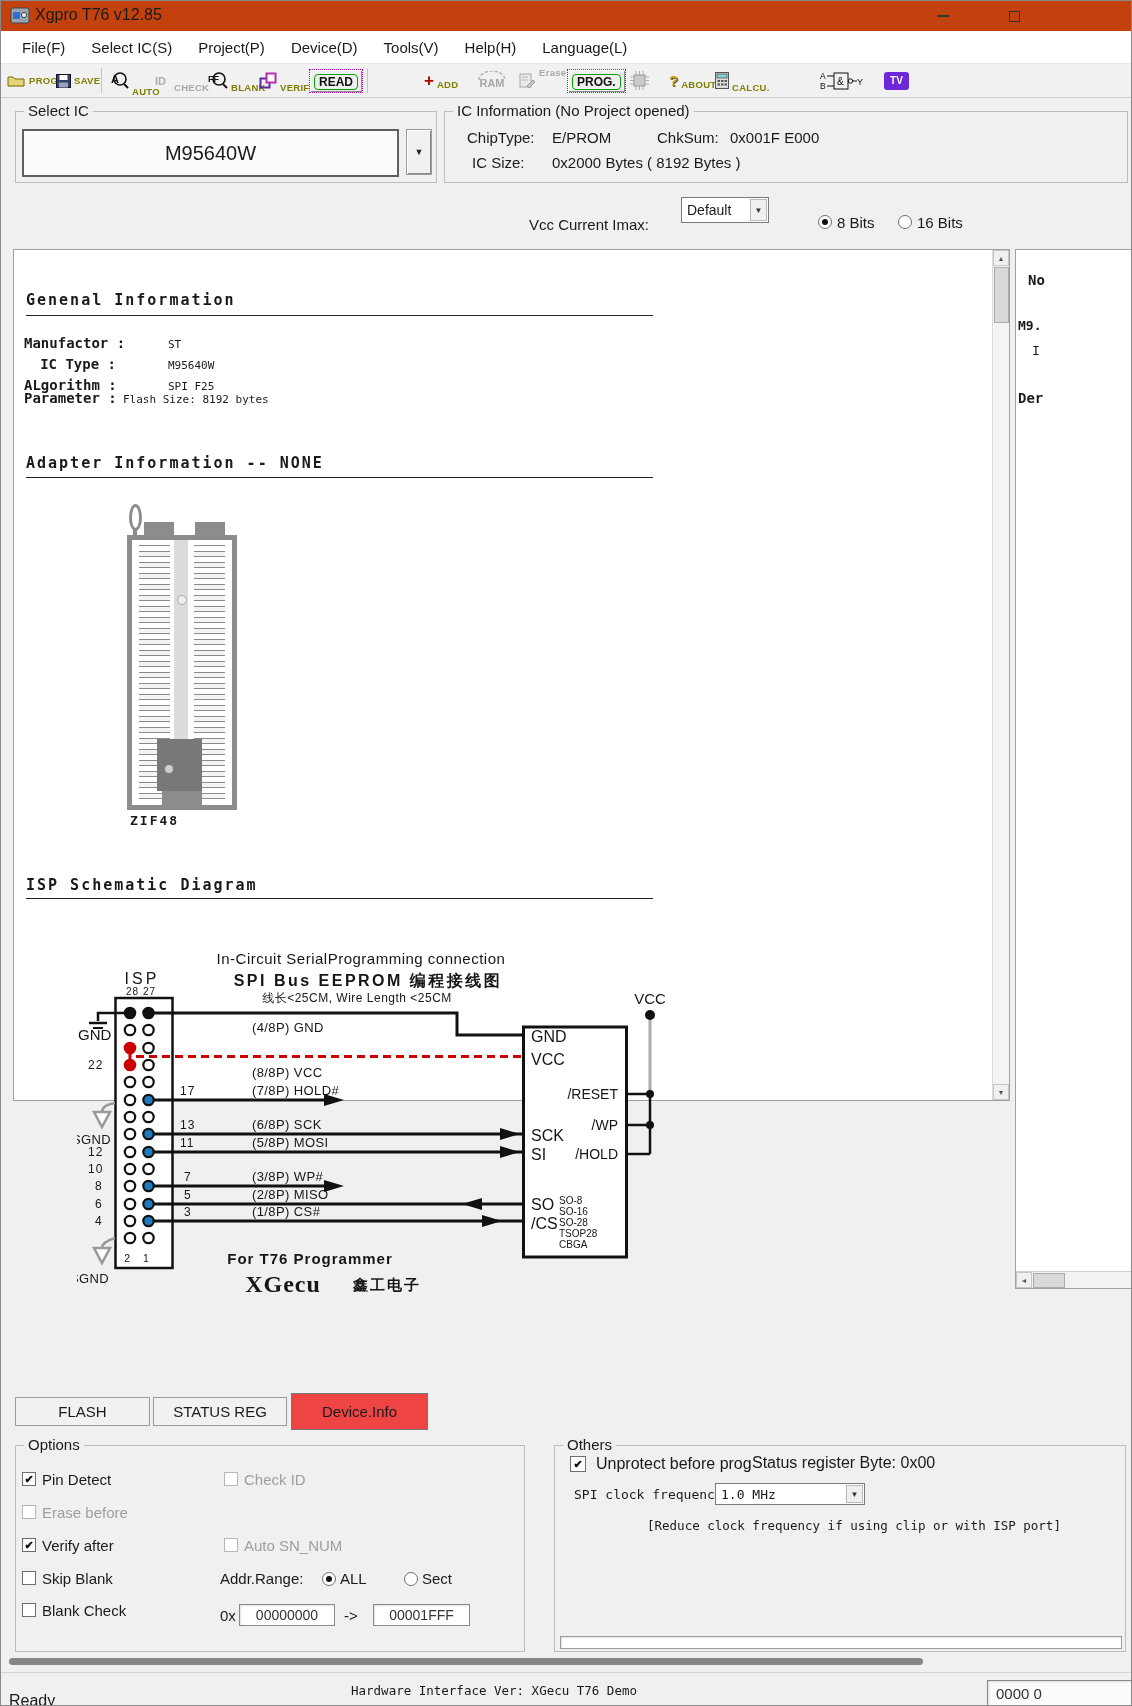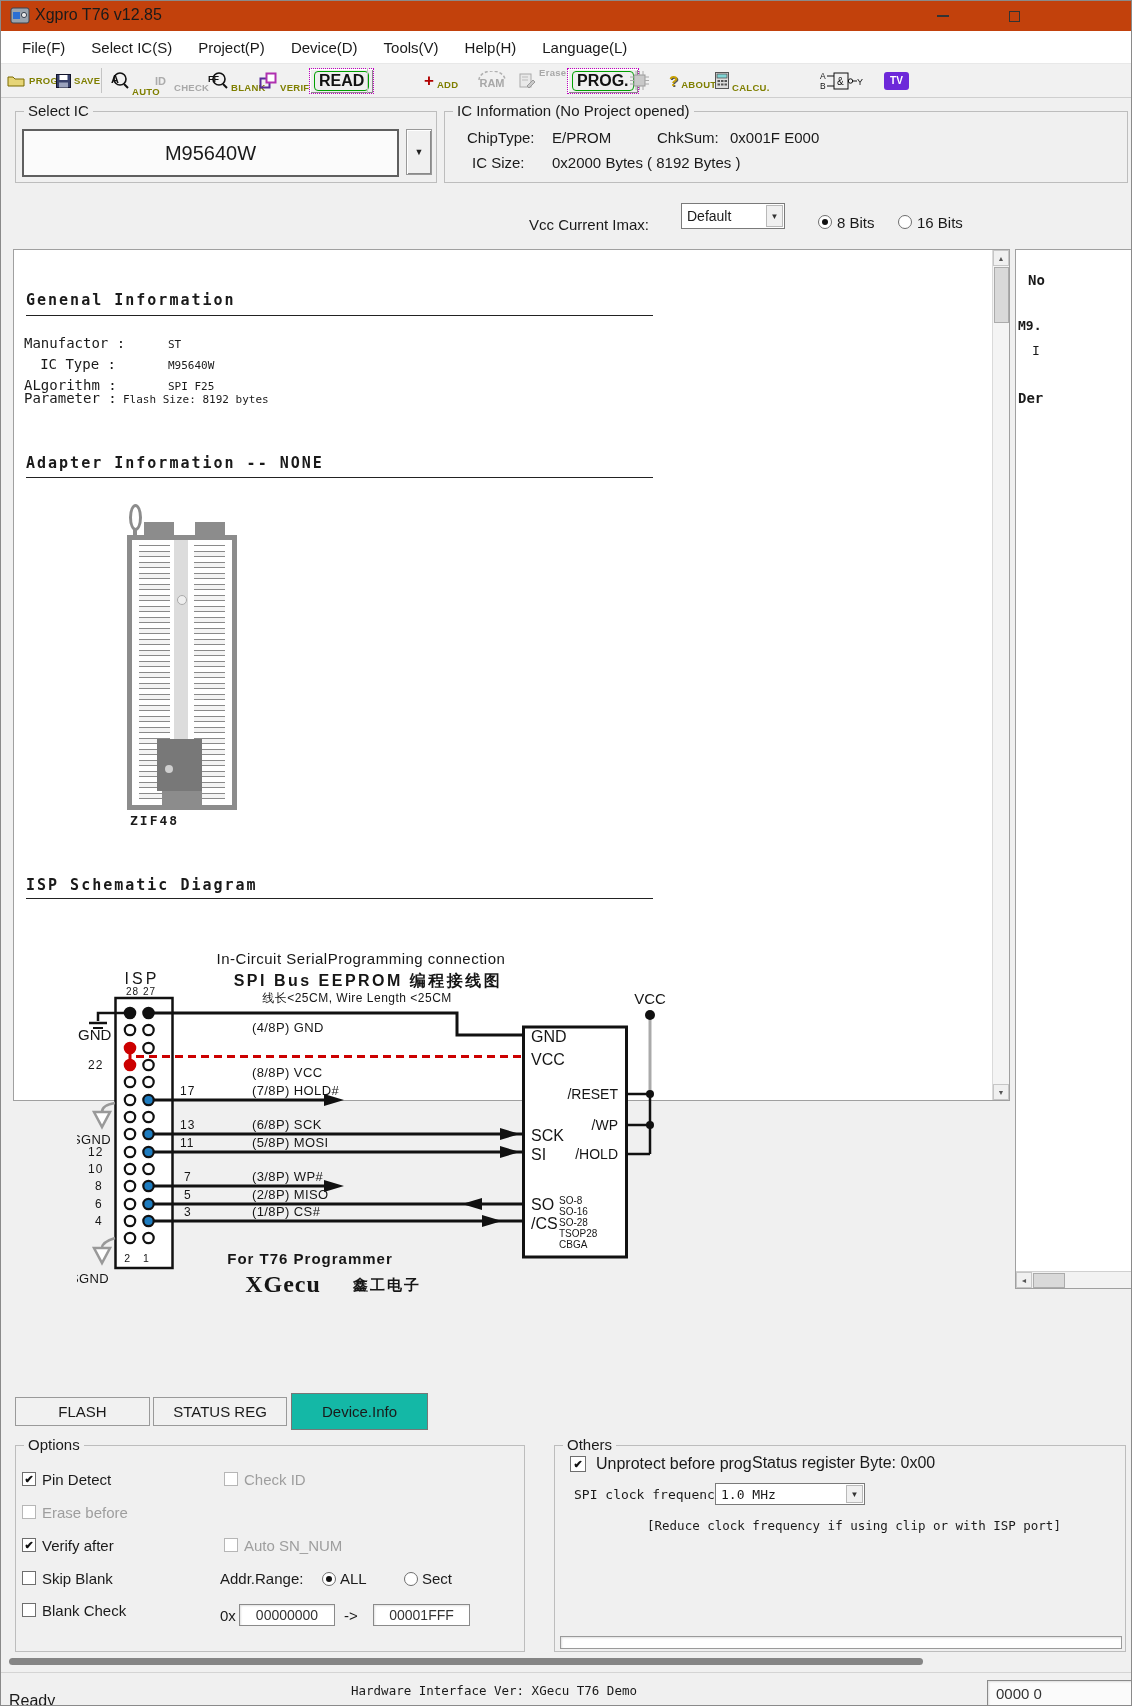--- a/index.html
+++ b/index.html
@@ -15,21 +15,21 @@
   
   #menubar{position:absolute;left:0;top:30px;width:100%;height:32px;background:#ffffff;display:flex;align-items:center;padding-left:8px;box-sizing:border-box;}
   .mi{padding:5px 13px;font-size:15px;}
   
   #toolbar{position:absolute;left:0;top:62px;width:100%;height:33px;background:#f1f1f1;border-top:1px solid #e8e8e8;border-bottom:1px solid #cfcfcf;}
   .tbi{position:absolute;top:0;height:33px;display:flex;align-items:center;gap:3px;}
   .tbl{font-size:9.5px;font-weight:bold;color:#7f7f00;letter-spacing:.3px;}
   .tbl.dis{color:#a8a8a8;}
   .tsep{position:absolute;top:4px;width:1px;height:25px;background:#c4c4c4;}
   .pbtn{border:1px dotted #c000c0;background:#efefef;box-shadow:inset 1px 1px 0 #ffffff,inset -1px -1px 0 #8a8a8a;padding:2px 4px;}
-  .pbtn .inner{display:inline-block;border:1.5px solid #00a000;border-radius:4px;padding:0 4px;font-size:16px;font-weight:bold;color:#111;}
+  .pbtn .inner{display:inline-block;border:1.5px solid #00a000;border-radius:4px;padding:0 4px;font-size:12px;font-weight:bold;color:#111;}
   .plus{color:#b00000;font-weight:bold;font-size:17px;line-height:1;}
   .qmark{color:#c8a000;font-weight:bold;font-size:15px;text-shadow:1px 1px 0 #555;}
   .tvbox{width:25px;height:18px;background:#6d28d9;border-radius:3px;color:#fff;font-weight:bold;font-size:10px;display:flex;align-items:center;justify-content:center;}
   
   .grp{position:absolute;border:1px solid #bdbdbd;}
   .glab{position:absolute;top:-10px;left:8px;background:#f0f0f0;padding:0 4px;font-size:15px;white-space:nowrap;}
   
   .cb{position:absolute;width:14px;height:14px;background:#fff;border:1px solid #6e6e6e;box-sizing:border-box;
       display:flex;align-items:center;justify-content:center;font-size:11px;font-weight:bold;color:#111;line-height:1;}
   .cb.dis{border-color:#b6b6b6;}
@@ -43,21 +43,21 @@
         display:flex;align-items:center;justify-content:center;font-size:8px;color:#333;box-sizing:border-box;}
   .hexfield{position:absolute;background:#fff;border:1px solid #8a8a8a;box-shadow:inset 1px 1px 2px rgba(0,0,0,.12);
         font-family:"Liberation Sans",sans-serif;font-size:14px;text-align:center;color:#333;box-sizing:border-box;padding:0;}
   .mono{font-family:"DejaVu Sans Mono","Liberation Mono",monospace;}
   
   #mainpanel{position:absolute;left:12px;top:248px;width:997px;height:852px;background:#fff;border:1.5px solid #a0a0a0;box-sizing:border-box;}
   #rightpanel{position:absolute;left:1014px;top:248px;width:140px;height:1040px;background:#fff;border:1.5px solid #a0a0a0;box-sizing:border-box;}
   .ptitle{position:absolute;font-family:"DejaVu Sans Mono","Liberation Mono",monospace;font-weight:bold;font-size:15px;letter-spacing:2px;white-space:nowrap;}
   .hrule{position:absolute;height:1px;background:#222;}
   .grow{position:absolute;left:10px;white-space:nowrap;}
-  .glabel{display:inline-block;width:92px;text-align:right;font-family:"DejaVu Sans Mono","Liberation Mono",monospace;font-weight:normal;font-size:14px;}
+  .glabel{display:inline-block;width:92px;text-align:right;font-family:"DejaVu Sans Mono","Liberation Mono",monospace;font-weight:bold;font-size:14px;}
   .gval{font-family:"DejaVu Sans Mono","Liberation Mono",monospace;font-size:11px;margin-left:52px;}
   .gval.ni{margin-left:7px;}
   
   #sock-body{position:absolute;left:113px;top:285px;width:110px;height:275px;border:5px solid #8c8c8c;background:#fff;box-sizing:border-box;}
   .slotcol{position:absolute;top:5px;bottom:6px;width:31px;
      background:repeating-linear-gradient(to bottom,#8a8a8a 0 1px,#ffffff 1px 6px,#8a8a8a 6px 7px,#f4f4f4 7px 11px);}
   #sock-channel{position:absolute;left:42px;top:0;bottom:0;width:14px;background:#dcdcdc;}
   #sock-dot{position:absolute;left:45px;top:55px;width:8px;height:8px;border-radius:50%;background:#eee;border:1px solid #aaa;}
   #sock-chip{position:absolute;left:25px;top:199px;width:45px;height:52px;background:#787878;}
   #sock-chip .cdot{position:absolute;left:8px;top:26px;width:8px;height:8px;border-radius:50%;background:#cfcfcf;}
@@ -68,21 +68,21 @@
   
   .vsb{position:absolute;right:0;top:0;bottom:0;width:16px;background:#f4f4f4;border-left:1px solid #dadada;}
   .sbtn{position:absolute;width:16px;height:16px;background:#f0f0f0;border:1px solid #c6c6c6;box-sizing:border-box;
         display:flex;align-items:center;justify-content:center;font-size:7px;color:#555;}
   .vthumb{position:absolute;left:1px;top:17px;width:13px;height:54px;background:#d9d9d9;border:1px solid #ababab;}
   .hsb{position:absolute;left:0;right:0;bottom:0;height:16px;background:#f2f2f2;border-top:1px solid #d0d0d0;}
   .hthumb{position:absolute;left:17px;top:1px;width:30px;height:13px;background:#d9d9d9;border:1px solid #ababab;}
   
   .tab{position:absolute;top:1396px;height:29px;background:#f1f1f1;border:1px solid #9a9a9a;box-sizing:border-box;
        display:flex;align-items:center;justify-content:center;font-size:15px;}
-  .tab.active{top:1392px;height:37px;background:#14b8a6;border:1.5px solid #777;z-index:5;}
+  .tab.active{top:1392px;height:37px;background:#ef4444;border:1.5px solid #777;z-index:5;}
   
   #schematic{position:absolute;left:63px;top:692px;width:645px;height:355px;}
   #schematic text{fill:#161616;}
   .s15{font:15px "Liberation Sans",sans-serif;letter-spacing:.5px;}
   .s16{font:600 16px "Liberation Sans",sans-serif;letter-spacing:2.5px;}
   .s12{font:12px "Liberation Sans",sans-serif;letter-spacing:.5px;}
   .sISP{font:16px "Liberation Sans",sans-serif;letter-spacing:3px;}
   .s10{font:10px "Liberation Sans",sans-serif;letter-spacing:1px;}
   .s10b{font:10.5px "Liberation Sans",sans-serif;letter-spacing:5px;}
   .sGND{font:15px "Liberation Sans",sans-serif;}
@@ -269,21 +269,21 @@
     <span class="glab">IC Information (No Project opened)</span>
     <span class="lbl" style="left:22px;top:17px">ChipType:</span>
     <span class="lbl" style="left:107px;top:17px">E/PROM</span>
     <span class="lbl" style="left:212px;top:17px">ChkSum:</span>
     <span class="lbl" style="left:285px;top:17px">0x001F E000</span>
     <span class="lbl" style="left:27px;top:42px">IC Size:</span>
     <span class="lbl" style="left:107px;top:42px">0x2000 Bytes ( 8192 Bytes )</span>
   </div>
 
   <span class="lbl" style="left:528px;top:215px">Vcc Current Imax:</span>
-  <div class="combo" style="left:680px;top:202px;width:104px;height:26px">
+  <div class="combo" style="left:680px;top:196px;width:88px;height:26px">
     <span class="cval">Default</span>
     <span class="cbtn">
         <span>▼</span>
       </span>
   </div>
   <span class="radio sel" style="left:817px;top:214px"></span>
   <span class="lbl" style="left:836px;top:213px">8 Bits</span>
   <span class="radio" style="left:897px;top:214px"></span>
   <span class="lbl" style="left:916px;top:213px">16 Bits</span>
 

